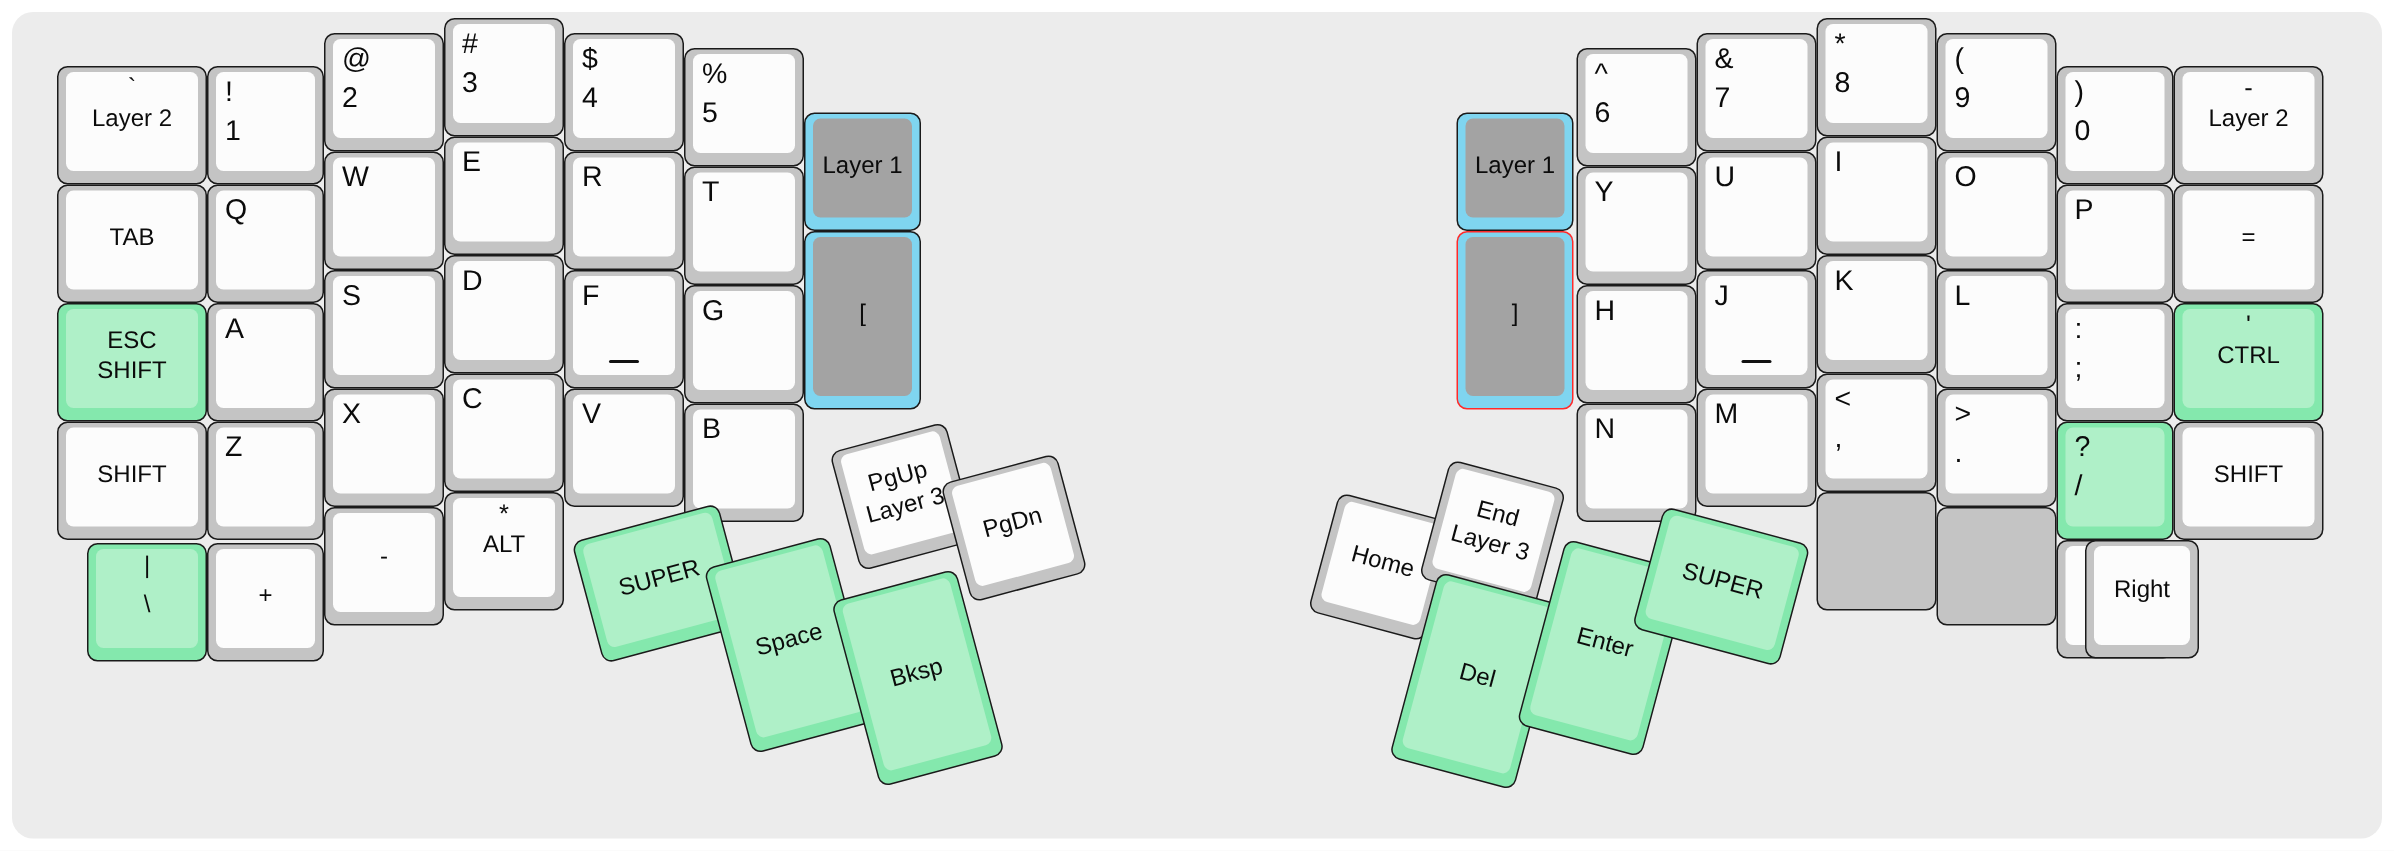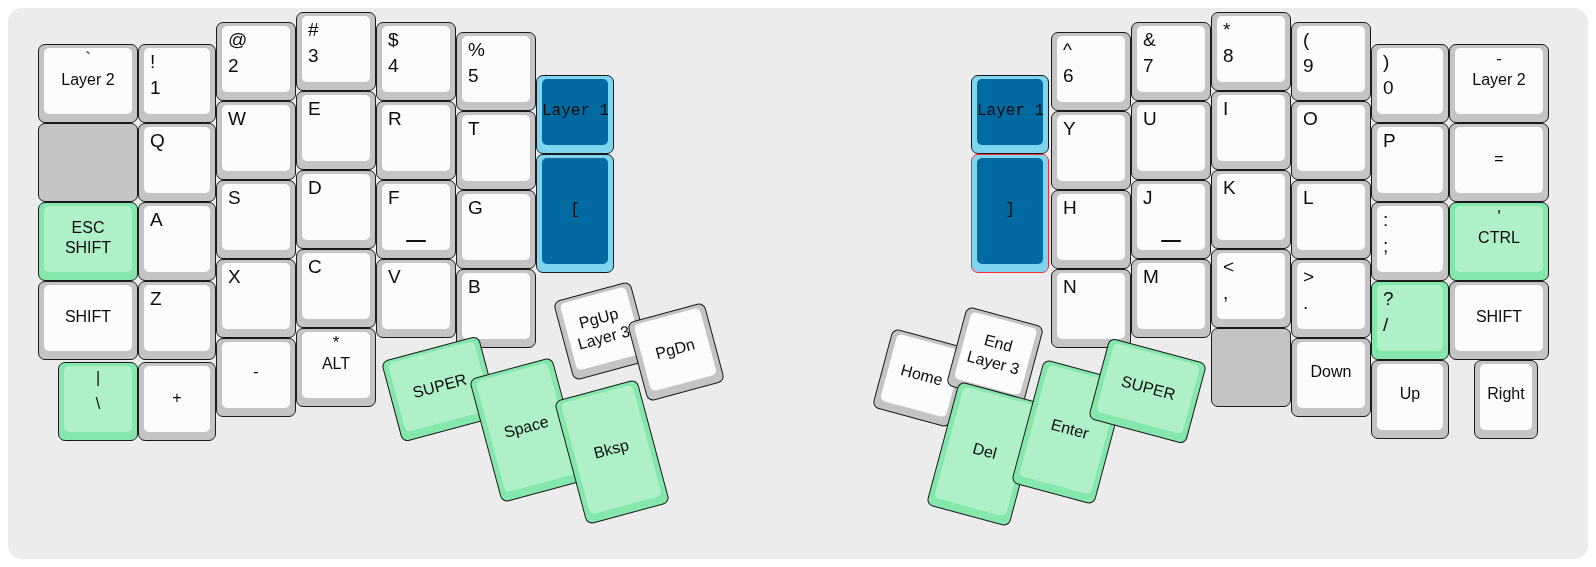--- a/index.html
+++ b/index.html
@@ -30,21 +30,21 @@
     position:absolute;
     left:6px;right:6px;top:4px;bottom:9px;
     background:#fcfcfc;
     border-radius:5px;
     overflow:hidden;
   }
   
   .k-green > .outer{background:#84e8ad;}
   .k-green > .inner{background:#aff0c8;}
   .k-blue  > .outer{background:#7fd5f0;}
-  .k-blue  > .inner{background:#0369a1;font-family:Liberation Mono, monospace;}
+  .k-blue  > .inner{background:#a3a3a3;}
   .sel > .outer{border-color:#ff2a2a;}
   
   .lg{
     position:absolute;
     color:#0b0b0b;
     line-height:1.05;
     white-space:pre;
     pointer-events:none;
   }
   .lg-tl{left:6px;  top:4px;  font-size:19px;text-align:left;}
@@ -67,20 +67,23 @@
   <div id="left-half">
       <div class="key " style="left: 30px; top: 36px; width: 100px; height: 79px;">
         <div class="outer"></div>
         <div class="inner">
           <div class="lg lg-tc">`</div>
           <div class="lg lg-c">Layer 2</div>
         </div>
       </div>
       <div class="key " style="left: 30px; top: 115px; width: 100px; height: 79px;">
         <div class="outer"></div>
+        <div class="inner">
+          <div class="lg lg-c">TAB</div>
+        </div>
       </div>
       <div class="key k-green" style="left: 30px; top: 194px; width: 100px; height: 79px;">
         <div class="outer"></div>
         <div class="inner">
           <div class="lg lg-two">ESC
 SHIFT</div>
         </div>
       </div>
       <div class="key " style="left: 30px; top: 273px; width: 100px; height: 79px;">
         <div class="outer"></div>
@@ -398,23 +401,20 @@
       </div>
       <div class="key " style="left: 1283px; top: 251px; width: 80px; height: 79px;">
         <div class="outer"></div>
         <div class="inner">
           <div class="lg lg-tl">&gt;</div>
           <div class="lg lg-bl">.</div>
         </div>
       </div>
       <div class="key " style="left: 1283px; top: 330px; width: 80px; height: 79px;">
         <div class="outer"></div>
-        <div class="inner">
-          <div class="lg lg-c2">Down</div>
-        </div>
       </div>
       <div class="key " style="left: 1363px; top: 36px; width: 78px; height: 79px;">
         <div class="outer"></div>
         <div class="inner">
           <div class="lg lg-tl">)</div>
           <div class="lg lg-bl">0</div>
         </div>
       </div>
       <div class="key " style="left: 1363px; top: 115px; width: 78px; height: 79px;">
         <div class="outer"></div>
@@ -461,21 +461,21 @@
           <div class="lg lg-tc">'</div>
           <div class="lg lg-c">CTRL</div>
         </div>
       </div>
       <div class="key " style="left: 1441px; top: 273px; width: 100px; height: 79px;">
         <div class="outer"></div>
         <div class="inner">
           <div class="lg lg-c">SHIFT</div>
         </div>
       </div>
-      <div class="key " style="left: 1466px; top: 352px; width: 64px; height: 79px;">
+      <div class="key " style="left: 1382px; top: 352px; width: 76px; height: 79px;">
         <div class="outer"></div>
         <div class="inner">
           <div class="lg lg-c2">Right</div>
         </div>
       </div>
       <div class="key " style="left: 873px; top: 329px; width: 80px; height: 82px; transform: rotate(15deg);">
         <div class="outer"></div>
         <div class="inner">
           <div class="lg lg-c">Home</div>
         </div>

